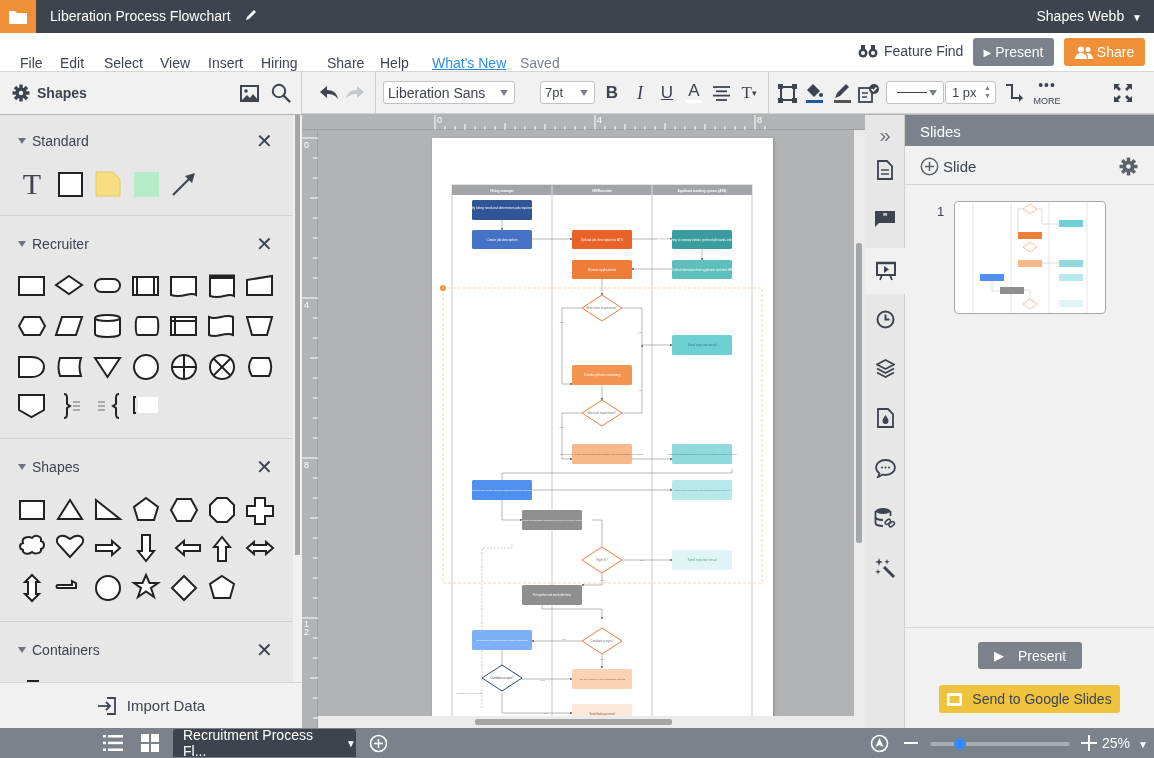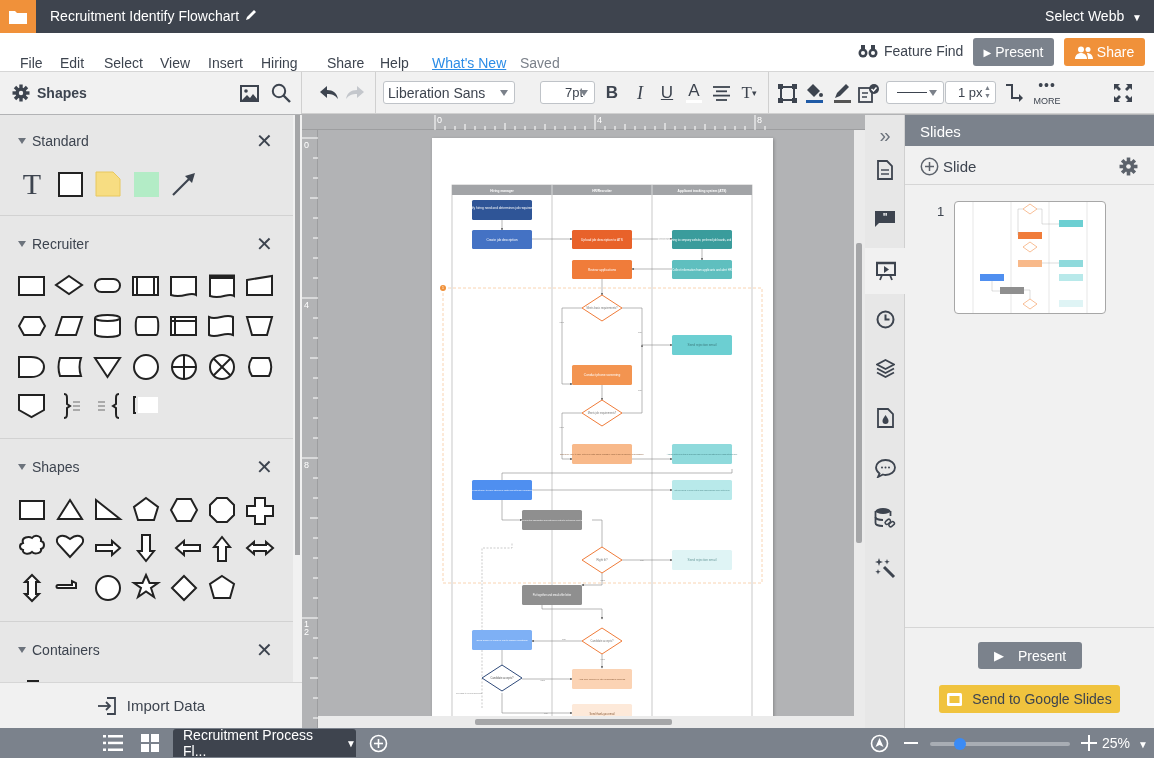--- a/index.html
+++ b/index.html
@@ -63,28 +63,28 @@
 </style>
 </head>
 <body>
 
 <div id="titlebar" class="abs"></div>
 <div id="logo" class="abs">
   <svg width="20" height="16" viewBox="0 0 20 16">
       <path d="M1 2h6l2 2h10v11H1z" fill="#fff"></path>
     </svg>
 </div>
-<div id="doc-title" class="abs">Recruitment Identify Flowchart</div>
+<div id="doc-title" class="abs">Liberation Process Flowchart</div>
 <div id="pencil" class="abs">
   <svg width="14" height="14" viewBox="0 0 14 14">
       <path d="M2 12l1-3 7-7 2 2-7 7z" fill="#fff"></path>
     </svg>
 </div>
 <div id="user" class="abs">
-  <span>Select Webb</span>
+  <span>Shapes Webb</span>
   <span style="font-size:10px;margin-left:4px">▼</span>
 </div>
 
 <div id="menubar" class="abs">
   <span class="menu" style="left:20px">File</span>
   <span class="menu" style="left:60px">Edit</span>
   <span class="menu" style="left:104px">Select</span>
   <span class="menu" style="left:160px">View</span>
   <span class="menu" style="left:208px">Insert</span>
   <span class="menu" style="left:261px">Hiring</span>
@@ -155,21 +155,21 @@
 <div class="tb-icon abs" style="left:344px;top:82px;width:22px;height:22px">
   <svg width="20" height="14" viewBox="0 0 20 14">
       <path d="M12 0l7 6-7 6V8C7 8 4 9 1 13c1-6 5-9 11-9z" fill="#c4c7cc"></path>
     </svg>
 </div>
 <div class="abs" style="left:375px;top:72px;width:1px;height:42px;background:#d0d0d0"></div>
 <div class="select" style="left:383px;top:81px;width:132px">
   <span>Liberation Sans</span>
   <span class="caret"></span>
 </div>
-<div class="select" style="left:540px;top:81px;width:55px;font-size:13px;padding-left:24px">
+<div class="select" style="left:540px;top:81px;width:55px;font-size:13px;padding-left:4px">
   <span>7pt</span>
   <span class="caret"></span>
 </div>
 <div class="tb-icon abs" style="left:602px;top:82px;width:20px;height:22px;font-weight:bold;font-size:17px">B</div>
 <div class="tb-icon abs" style="left:630px;top:82px;width:20px;height:22px;font-style:italic;font-family:'Liberation Serif',serif;font-size:18px">I</div>
 <div class="tb-icon abs" style="left:657px;top:82px;width:20px;height:22px;text-decoration:underline;font-size:17px">U</div>
 <div class="tb-icon abs" style="left:684px;top:80px;width:20px;height:24px;font-size:17px;flex-direction:column">
     <span style="line-height:17px">A</span>
     <span style="display:block;width:16px;height:3px;background:#fff;margin-top:1px"></span>
   </div>
@@ -216,21 +216,21 @@
       <line x1="4" y1="13" x2="9" y2="13" stroke="#3d444f" stroke-width="1.5"></line>
       <circle cx="16" cy="5" r="5" fill="#3d444f"></circle>
       <path d="M13.5 5l2 2 3-3.5" stroke="#fff" stroke-width="1.5" fill="none"></path>
     </svg>
 </div>
 <div class="select" style="left:886px;top:81px;width:58px">
   <span style="display:block;width:30px;height:1.5px;background:#3d444f;margin-left:6px"></span>
   <span class="caret"></span>
 </div>
 <div class="select" style="left:945px;top:81px;width:51px;font-size:13px">
-  <span style="margin-left:8px">1 px</span>
+  <span style="margin-left:2px">1 px</span>
   <span class="abs" style="right:4px;top:2px;font-size:7px;color:#7b818a;line-height:8px">▲<br>▼</span>
 </div>
 <div class="tb-icon abs" style="left:1003px;top:82px;width:22px;height:22px">
   <svg width="20" height="20" viewBox="0 0 20 20">
       <path d="M2 2h6v13h8" fill="none" stroke="#3d444f" stroke-width="2"></path>
       <path d="M15 11l4 4-4 4z" fill="#3d444f"></path>
     </svg>
 </div>
 <div class="abs" style="left:1033px;top:79px;width:28px;height:30px;display:flex;flex-direction:column;align-items:center">
   <span style="font-size:14px;letter-spacing:1px;line-height:12px">•••</span>

